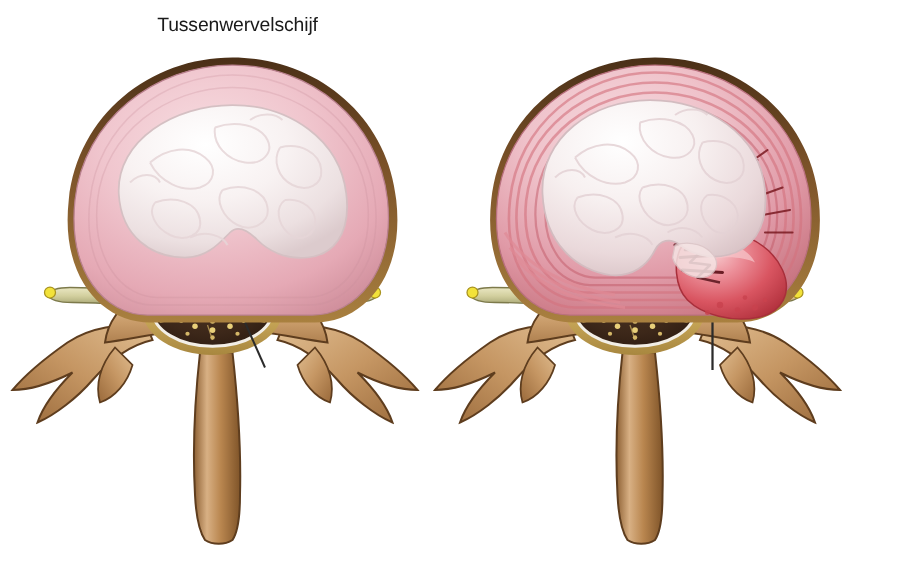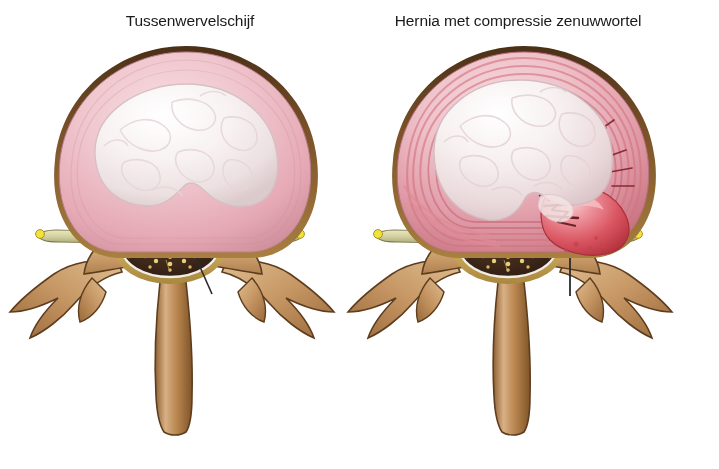--- a/index.html
+++ b/index.html
@@ -37,21 +37,20 @@
     left: 0; top: 0;
   }
 </style>
 </head>
 <body>
 
 <div id="figure-root">
 
   <div class="panel-title" id="title-left">Tussenwervelschijf</div>
 
-  <div class="panel-title" id="title-right">Hernia met compressie zenuwwortel</div>
 
   <svg class="illus" width="719" height="469" viewBox="0 0 719 469">
     <defs>
 
       <linearGradient id="boneBodyG" x1="0" y1="0" x2="0" y2="1">
         <stop offset="0%" stop-color="#e2c094"></stop>
         <stop offset="45%" stop-color="#c89b69"></stop>
         <stop offset="100%" stop-color="#9c6d3d"></stop>
       </linearGradient>
       <linearGradient id="boneArmL" x1="1" y1="0" x2="0" y2="1">

